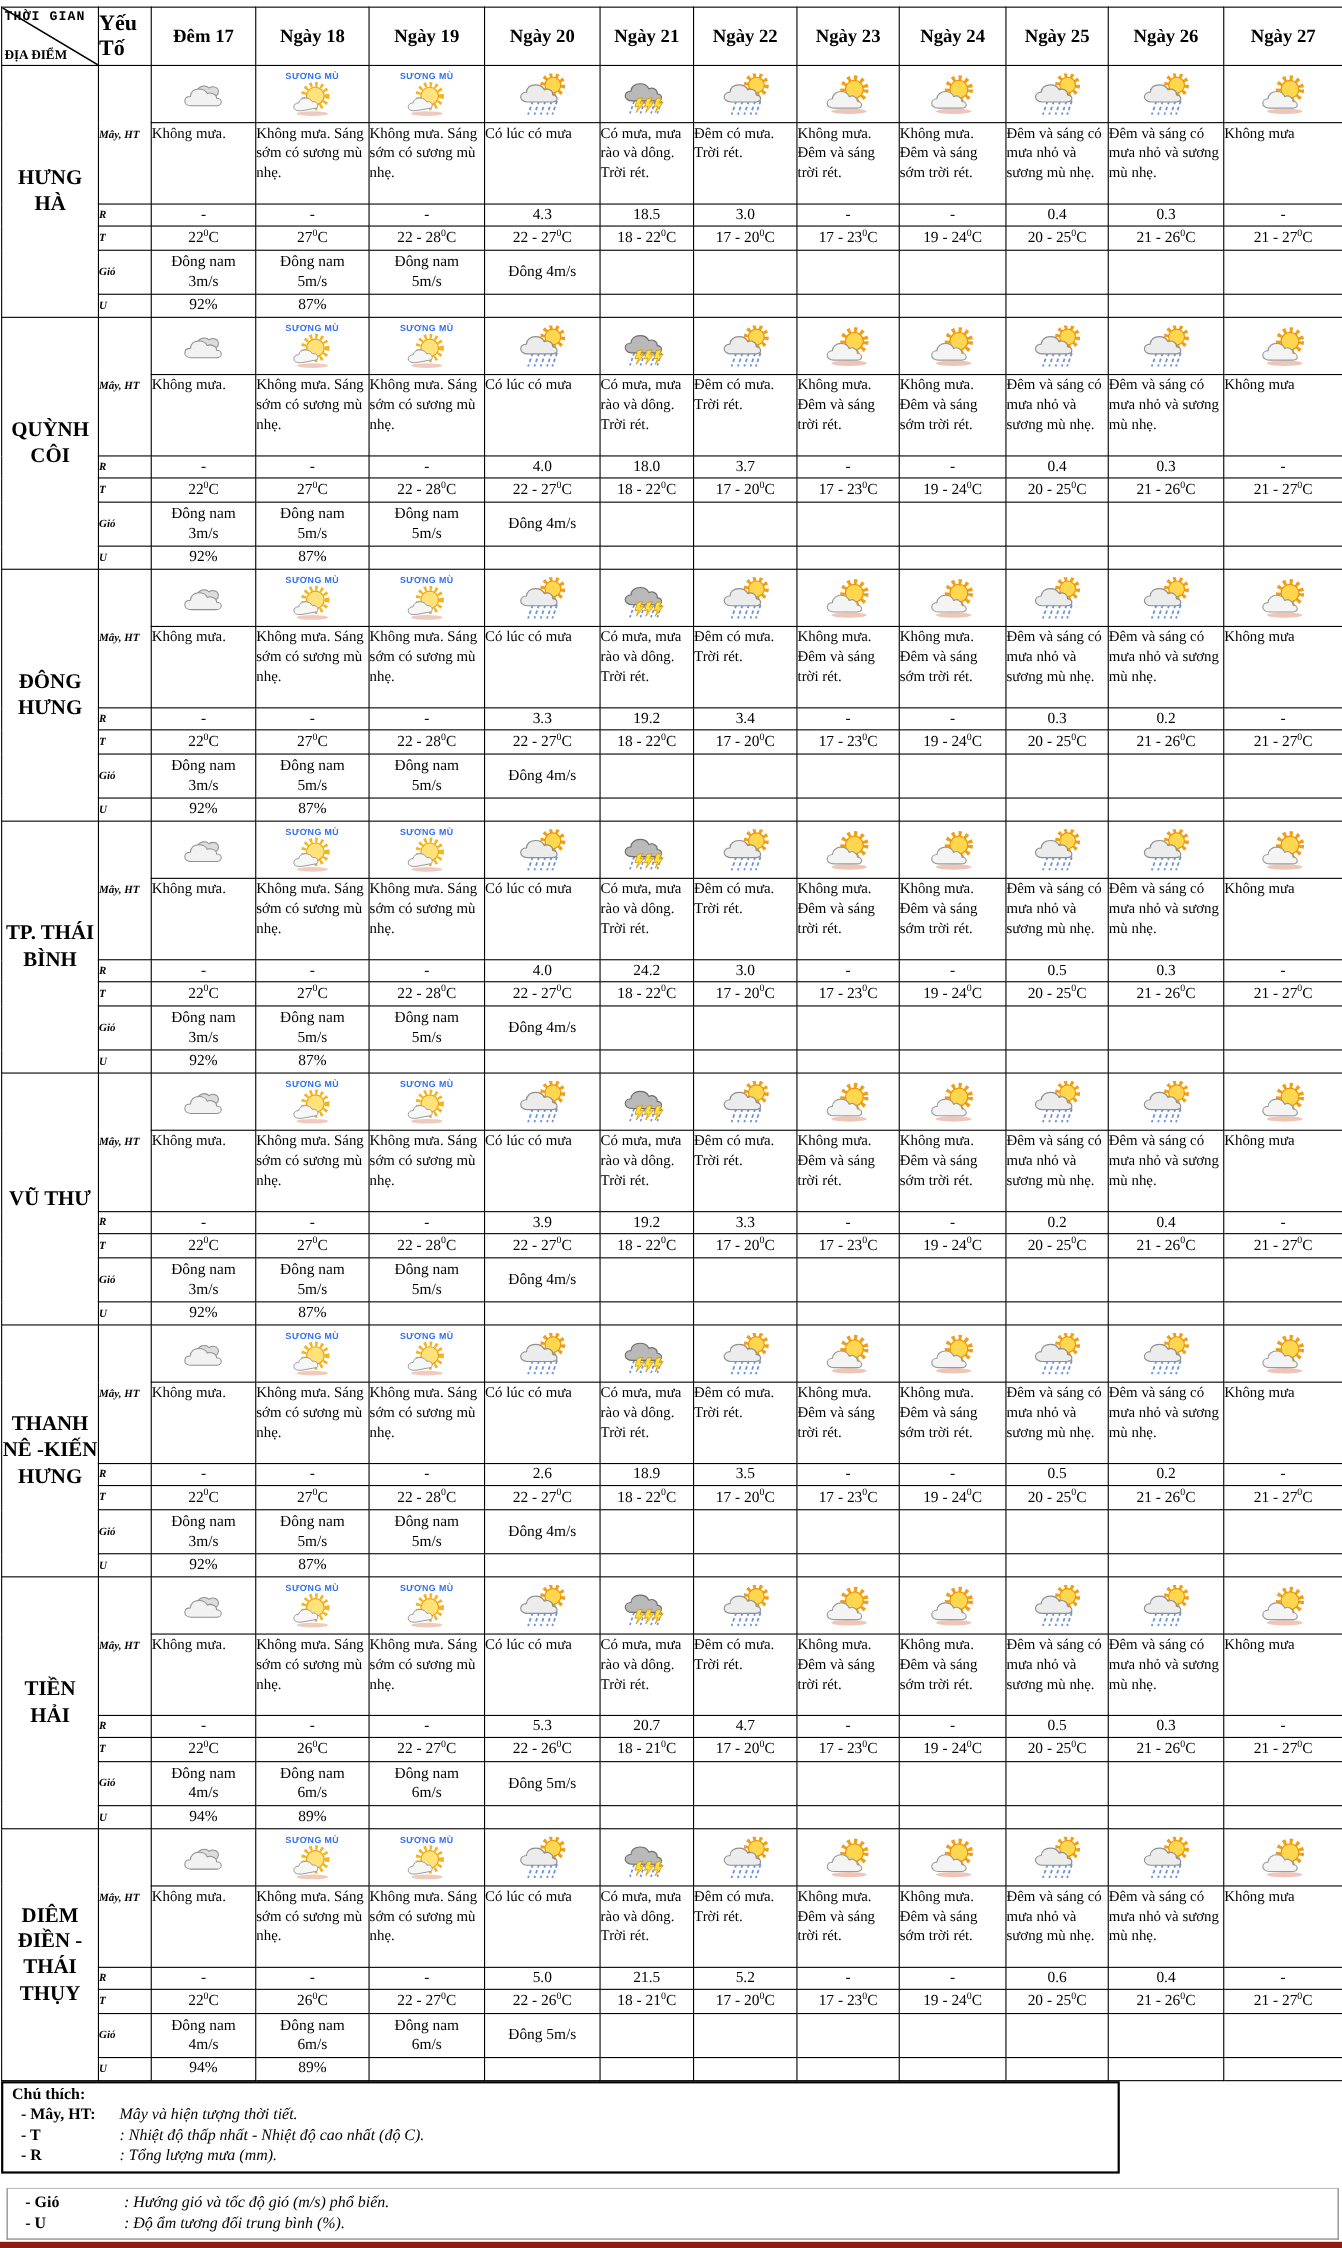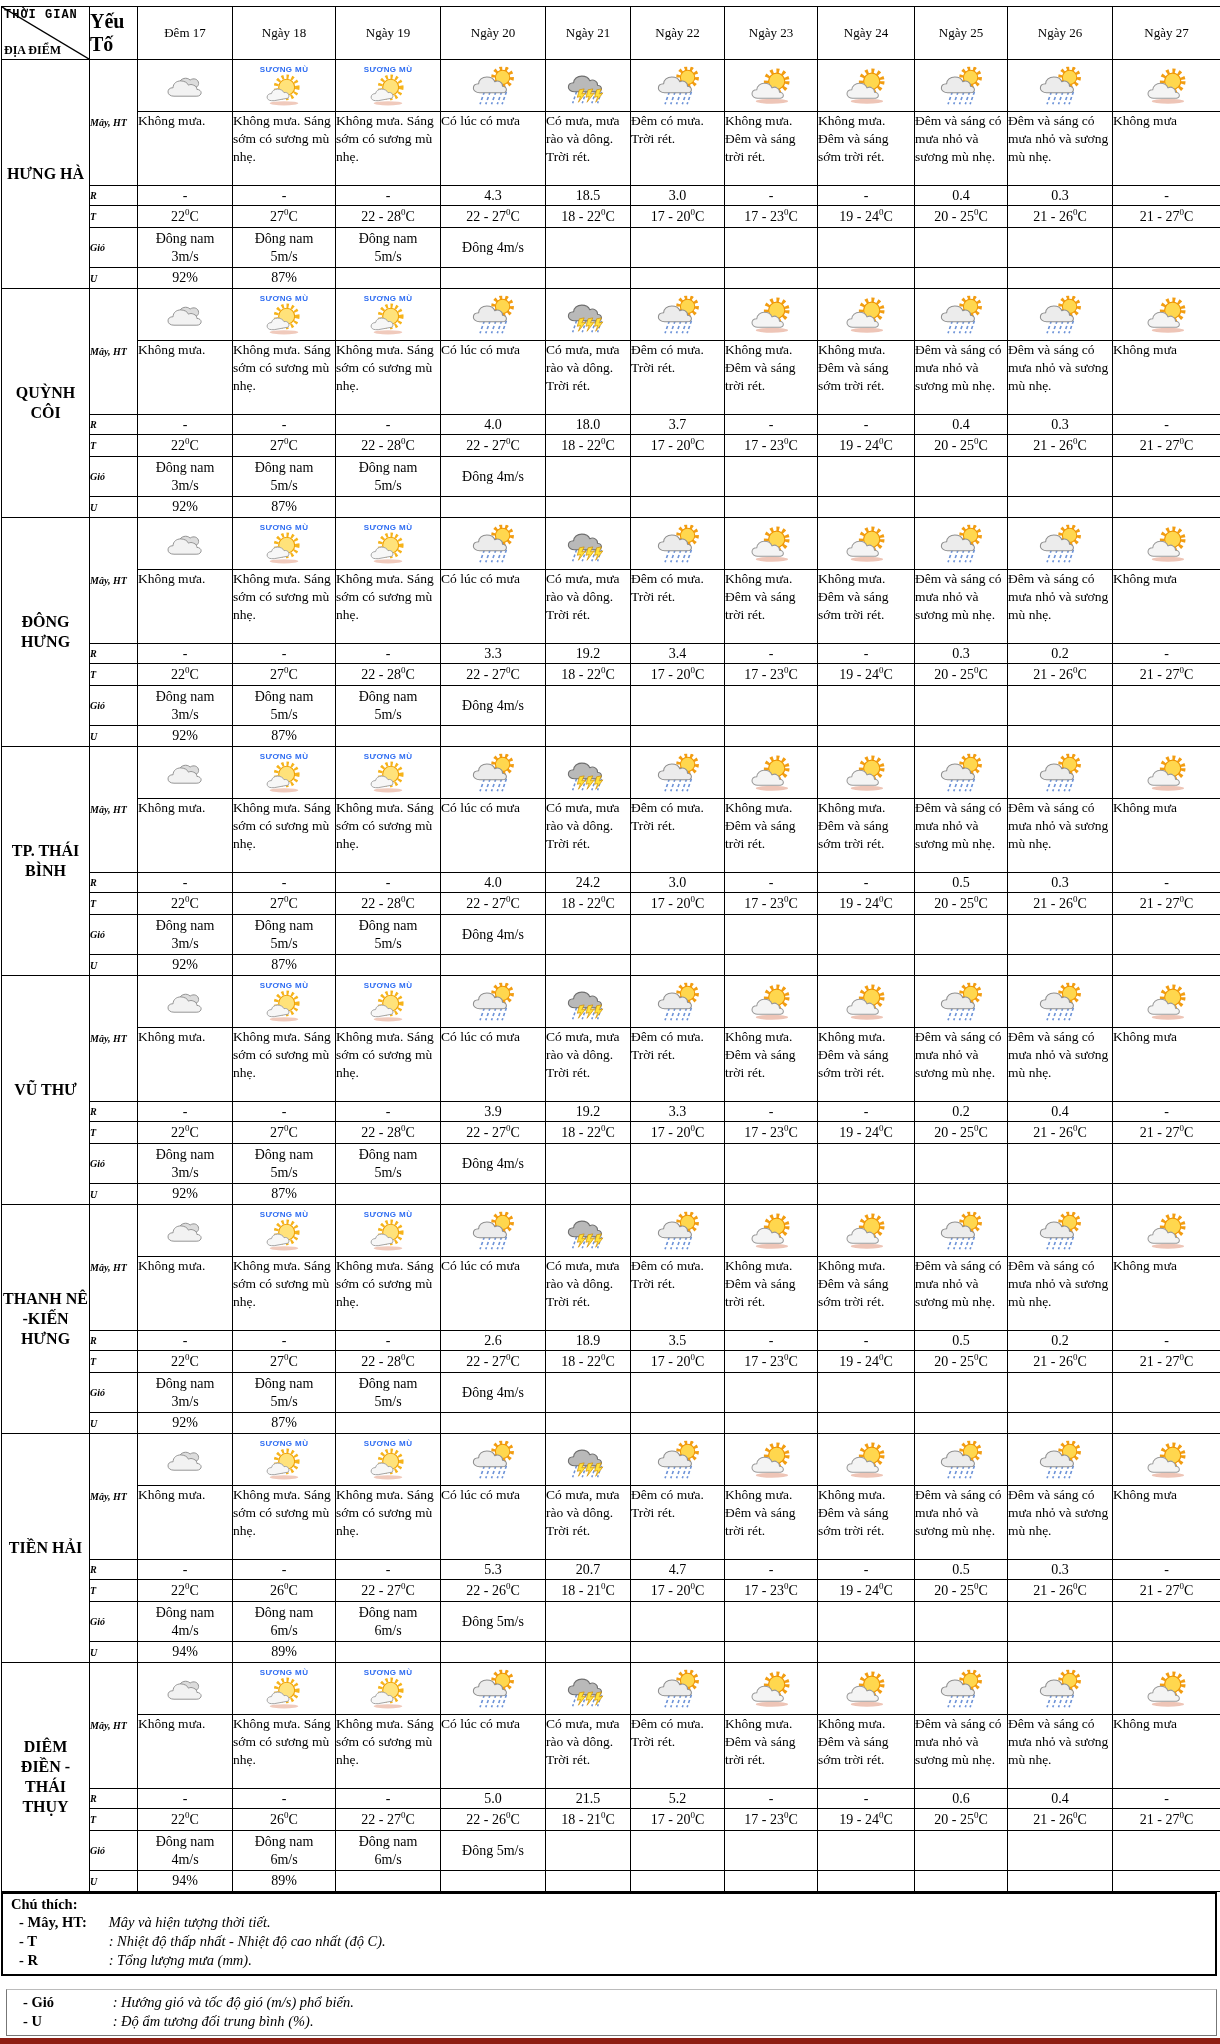--- a/index.html
+++ b/index.html
@@ -1,46 +1,46 @@
 <!DOCTYPE html>
 <html><head>
 <meta charset="utf-8">
 <style>
   html,body{margin:0;padding:0;background:#fff;}
   .page{width:1220px;height:2044px;overflow:hidden;position:relative;
         font-family:"Liberation Serif","DejaVu Serif",serif;color:#000;background:#fff;}
   table.fc{border-collapse:collapse;table-layout:fixed;width:1219px;margin:6px 0 0 1px;}
   table.fc th,table.fc td{border:1.5px solid #000;padding:0;overflow:hidden;}
   
-  th.day-h{font-size:13px;font-weight:normal;height:52px;text-align:center;vertical-align:middle;}
+  th.day-h{font-size:17px;font-weight:bold;height:52px;text-align:center;vertical-align:middle;}
   th.corner{position:relative;vertical-align:top;}
   .corner-wrap{position:relative;width:100%;height:52px;}
   .corner-wrap svg.diag{position:absolute;left:0;top:0;width:100%;height:100%;}
   .corner-top{position:absolute;left:2px;top:1px;font-size:12px;font-weight:bold;letter-spacing:1px;font-family:Liberation Mono, monospace;}
   .corner-bottom{position:absolute;left:2px;bottom:1px;font-size:12px;font-weight:bold;}
   th.factor-h{font-size:20px;font-weight:bold;text-align:left;vertical-align:middle;}
   
   tr.row-icon{height:52px;}
   tr.row-text{height:74px;}
   tr.row-r{height:20px;}
   tr.row-t{height:22px;}
   tr.row-wind{height:40px;}
   tr.row-u{height:21px;}
-  td.loc-cell{font-size:16px;font-weight:bold;text-align:center;vertical-align:middle;line-height:1.25;padding:0 2px;}
+  td.loc-cell{font-size:19px;font-weight:bold;text-align:center;vertical-align:middle;line-height:1.25;padding:0 2px;}
   td.factor-cell{font-size:10px;font-weight:bold;text-align:left;vertical-align:middle;padding:0 2px;font-style:italic;}
   td.icon-cell{text-align:center;vertical-align:middle;padding:1px 0 0 0;}
   td.text-cell{font-size:13.5px;text-align:left;vertical-align:top;padding:1px 2px 1px 3px;line-height:1.32;}
   td.val-cell{font-size:14px;text-align:center;vertical-align:middle;}
   td.wind-cell{font-size:14px;text-align:center;vertical-align:middle;white-space:pre-line;line-height:1.25;}
   sup{font-size:9px;line-height:0;}
   .fog-label{font-family:"Liberation Sans","DejaVu Sans",sans-serif;font-size:8px;font-weight:bold;
              color:#2f6df2;letter-spacing:.4px;line-height:9px;}
   svg.wicon{display:inline-block;vertical-align:middle;}
   
-  .legend-box1{border:2px solid #000;margin:0 0 0 1px;width:1216px;box-sizing:border-box;
+  .legend-box1{border:2px solid #000;margin:0 0 0 1px;width:1017px;box-sizing:border-box;
                padding:2px 8px 4px 8px;font-size:14.5px;}
   .legend-title{font-weight:bold;}
   .legend-line{padding-left:8px;line-height:19px;}
   .legend-term{font-weight:bold;display:inline-block;min-width:86px;}
   .legend-desc{font-style:italic;}
   .legend-gap{height:13px;}
   .legend-box2{border:1.5px solid #777;border-top:1px solid #bbb;margin-left:6px;width:1211px;
                box-sizing:border-box;padding:3px 8px 4px 8px;font-size:14.5px;}
   .red-bar{height:7px;background:#8d1d12;width:1220px;margin-top:2px;}
 </style>

